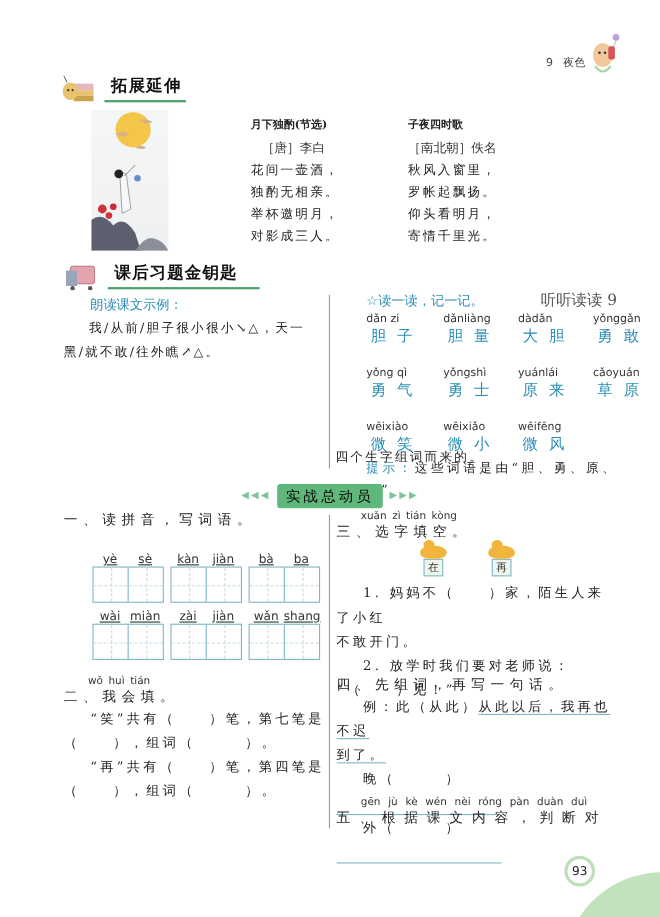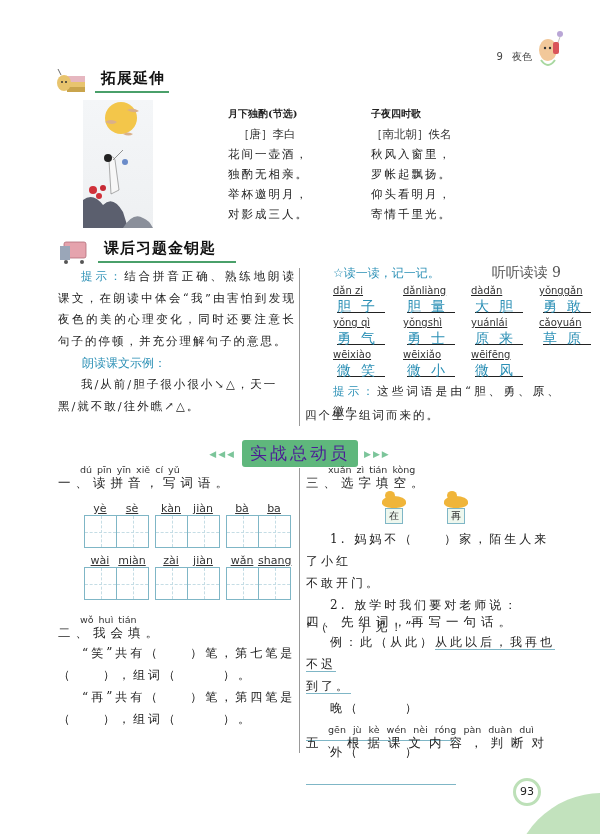--- a/index.html
+++ b/index.html
@@ -33,29 +33,29 @@
     .poem .title { font-weight: bold; font-size: 10px; }
     .poem .author { color: #333; }
     .poem .line { letter-spacing: 2px; }
     
     .col-divider { width: 1px; background: #999; }
     .blue { color: #2a8fb5; font-family: "DejaVu Sans", sans-serif; }
     .para { font-size: 11.5px; line-height: 21.5px; letter-spacing: 2px; text-align: justify; }
     .indent { text-indent: 2em; }
     .listen { font-size: 14px; color: #555; }
     .py { font-family: "DejaVu Sans", sans-serif; font-size: 10px; color: #333; }
-    .vocab-grid { display: grid; grid-template-columns: 70px 68px 68px 62px; row-gap: 1px; text-decoration: underline; }
+    .vocab-grid { display: grid; grid-template-columns: 70px 68px 68px 62px; row-gap: 18px; }
     .vocab-cell { display: flex; flex-direction: column; }
     .vocab-cell .py { font-size: 10px; line-height: 13px; }
     .vocab-cell .hz { font-family: "DejaVu Sans", sans-serif; color: #2a8fb5; font-size: 14px; line-height: 18px; letter-spacing: 10px; padding-left: 4px; }
     
     .banner { left: 0; width: 600px; top: 440px; display: flex; justify-content: center; align-items: center; gap: 6px; }
     .arrow { color: #7cc59a; font-size: 9px; letter-spacing: 2px; }
     .banner-box {
-      background: #5fb77c; color: #4c1d95; font-family: "DejaVu Sans", sans-serif; font-size: 17px;
+      background: #5fb77c; color: #000000; font-family: "DejaVu Sans", sans-serif; font-size: 13px;
       padding: 2px 8px; border-radius: 3px; letter-spacing: 3px;
     }
     
     .q-title { font-size: 12.5px; letter-spacing: 5px; }
     .q-py { font-family: "DejaVu Sans", sans-serif; font-size: 9.5px; color: #333; word-spacing: 2px; }
     .box-row { display: flex; gap: 6px; }
     .box-group { display: flex; flex-direction: column; }
     .box-py { display: flex; font-family: "DejaVu Sans", sans-serif; font-size: 11px; color: #333; text-decoration: underline; }
     .box-py span { width: 32px; text-align: center; }
     .boxes { display: flex; border: 1px solid #7fb6c6; }
@@ -157,23 +157,20 @@
       <circle cx="8" cy="24" r="2" fill="#555"></circle>
         <circle cx="24" cy="24" r="2" fill="#555"></circle>
     </svg>
   </div>
   <div class="sec-title" style="padding-right:20px;">课后习题金钥匙</div>
 </div>
 
 <div class="abs col-divider" style="left:299px; top:268px; height:158px;"></div>
 
 <div class="abs" style="left:58px; top:266px; width:238px;">
-  <div class="para indent">
-    <span class="blue">提示：</span><span>结合拼音正确、熟练地朗读课</span><span>文，在朗读中体会“我”由害怕到发现夜色的美的心理变化，同时还要注意长句子的停顿，并充分理解句子的意思。</span>
-  </div>
   <div class="blue indent" style="font-size:12px; line-height:22px;">朗读课文示例：</div>
   <div class="para indent">我/从前/胆子很小很小↘△，天一</div>
   <div class="para">黑/就不敢/往外瞧↗△。</div>
 </div>
 
 <div class="abs" style="left:333px; top:264px; width:228px;">
   <div style="display:flex; justify-content:space-between; align-items:baseline;">
     <span class="blue" style="font-size:12px;">☆读一读，记一记。</span>
     <span class="listen">听听读读 9</span>
   </div>
@@ -231,21 +228,20 @@
 
 <div class="abs banner">
   <span class="arrow">◀◀◀</span>
   <span class="banner-box">实战总动员</span>
   <span class="arrow">▶▶▶</span>
 </div>
 
 <div class="abs col-divider" style="left:299px; top:468px; height:285px;"></div>
 
 <div class="abs" style="left:58px; top:464px; width:240px;">
-  <div class="q-py" style="padding-left:22px;">dú pīn yīn  xiě cí yǔ</div>
   <div class="q-title">一、读拼音，写词语。</div>
 </div>
 
 <div class="abs" style="left:84px; top:502px;">
   <div class="box-row">
     <div class="box-group">
       <div class="box-py">
           <span>yè</span>
           <span>sè</span>
         </div>

